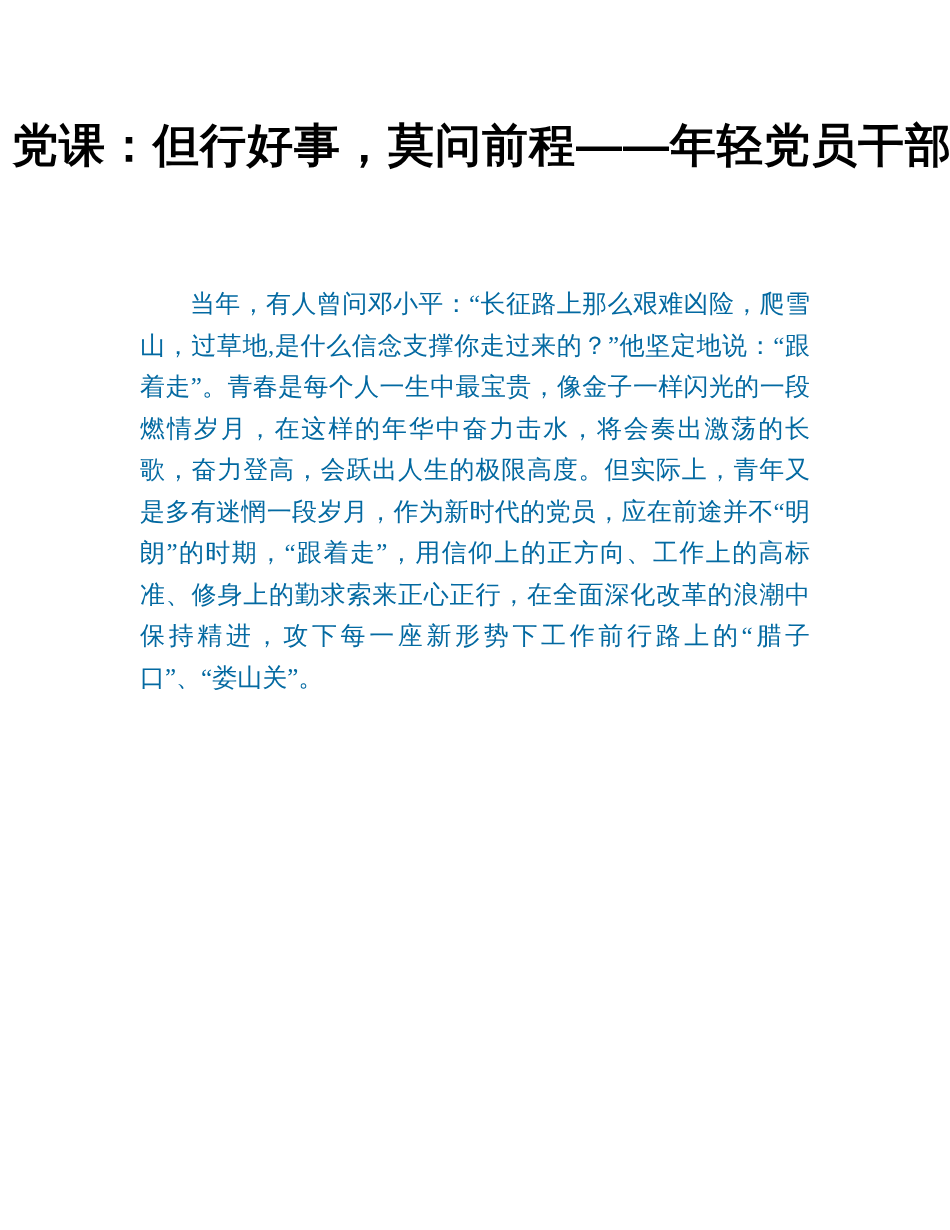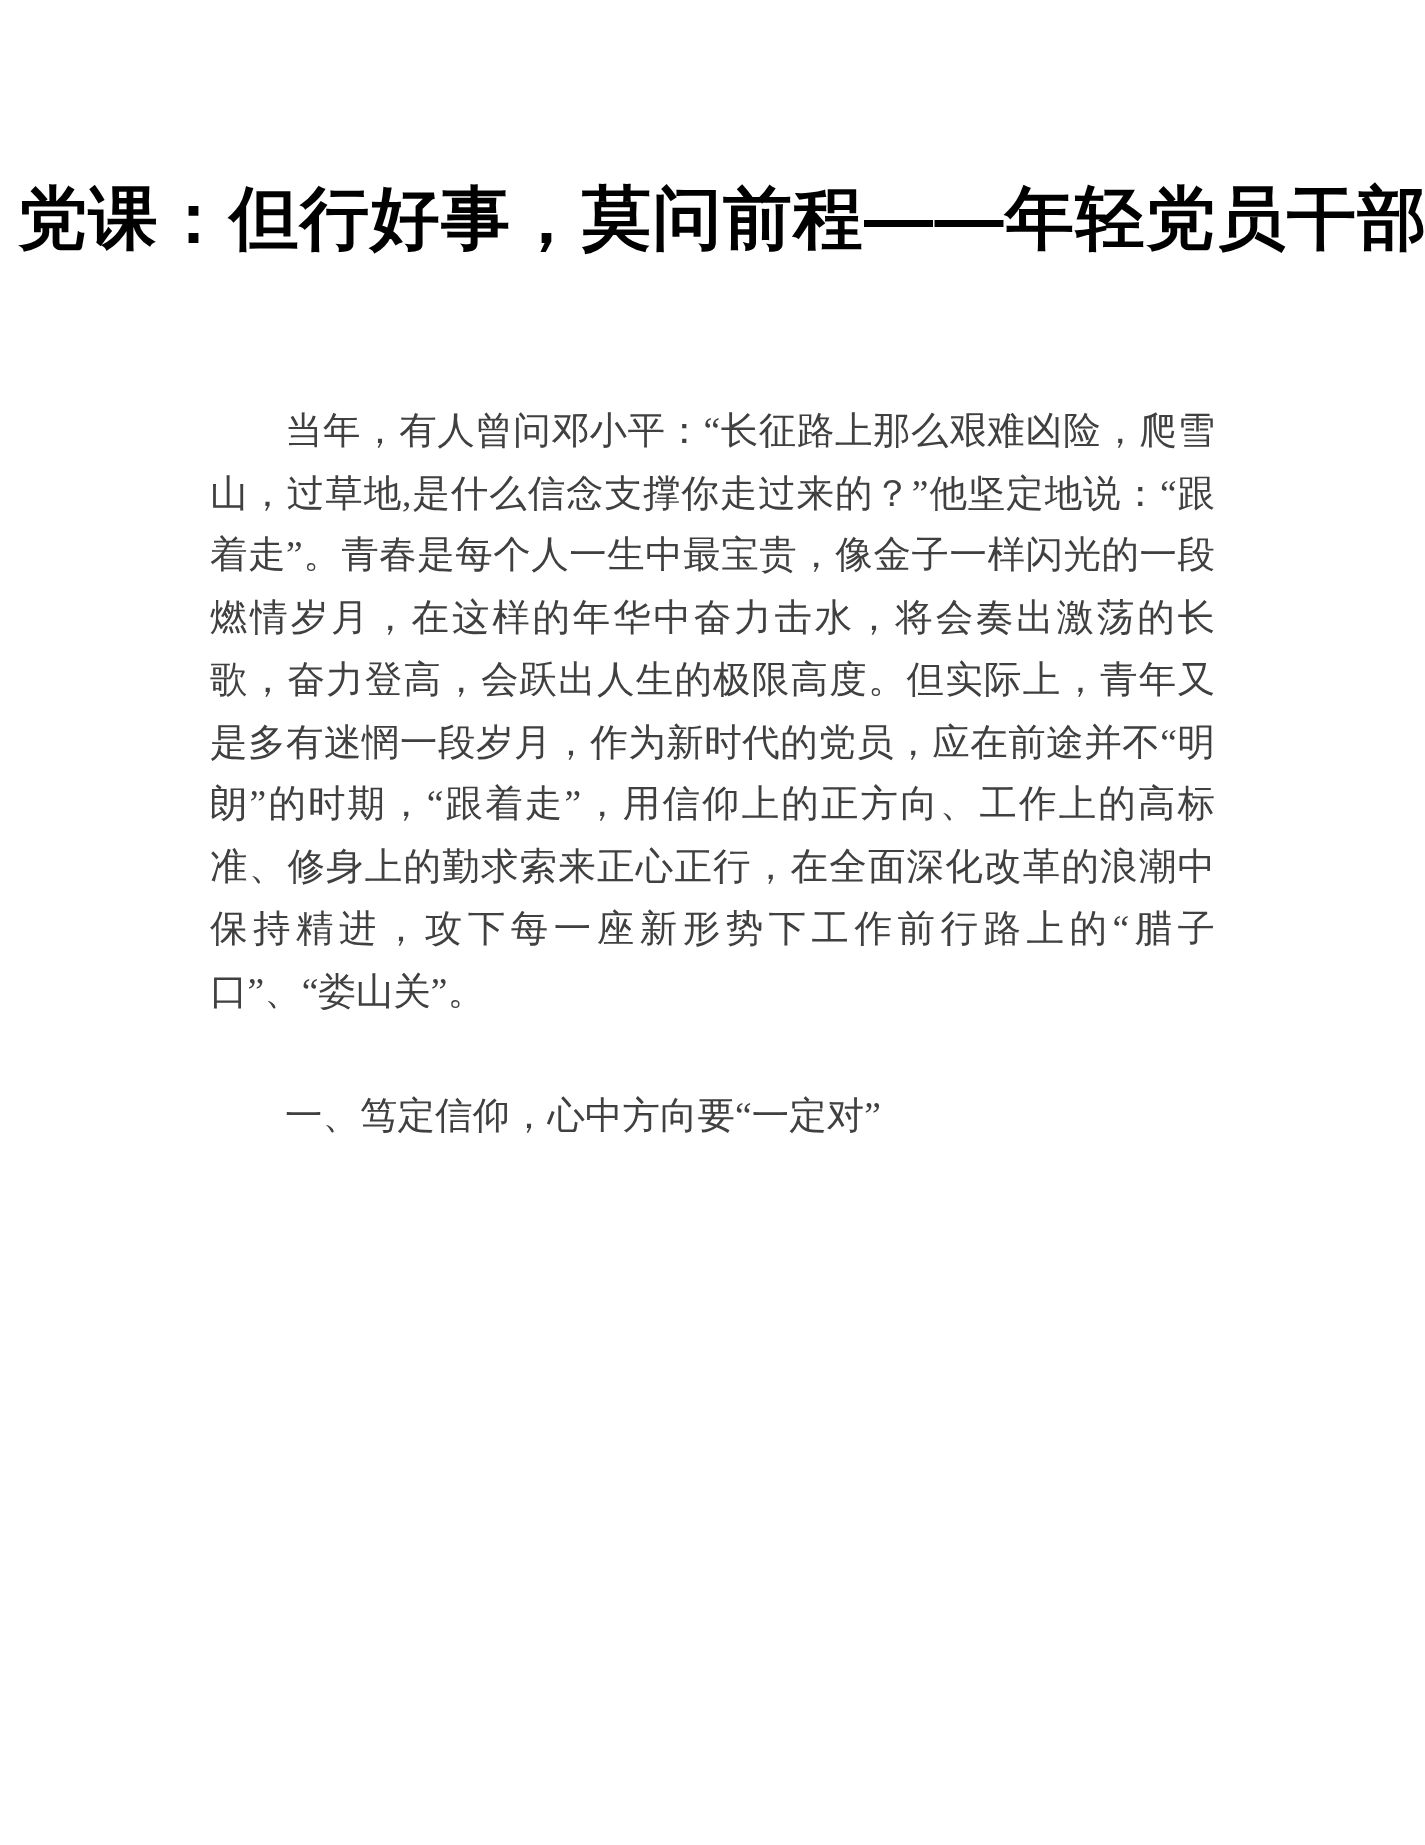--- a/index.html
+++ b/index.html
@@ -27,26 +27,26 @@
     line-height: 47px;
     color: #000000;
     letter-spacing: 1px;
   }
   .doc-title .title-line {
     display: block;
   }
   .doc-body {
     position: absolute;
     left: 140px;
-    top: 267px;
+    top: 283px;
     width: 670px;
     font-family: "Liberation Serif", "DejaVu Serif", serif;
     font-size: 25px;
     line-height: 41.5px;
-    color: #404040;
+    color: #0369a1;
     text-align: justify;
   }
   .doc-body p {
     margin: 0;
     padding: 0;
     text-indent: 2em;
   }
   .para-gap {
     margin-top: 41.5px !important;
   }
@@ -55,16 +55,15 @@
 <body>
 
 <div class="page">
 
   <h1 class="doc-title">
     <span class="title-line">党课：但行好事，莫问前程——年轻党员干部</span>
   </h1>
 
   <div class="doc-body">
     <p>当年，有人曾问邓小平：“长征路上那么艰难凶险，爬雪山，过草地,是什么信念支撑你走过来的？”他坚定地说：“跟着走”。青春是每个人一生中最宝贵，像金子一样闪光的一段燃情岁月，在这样的年华中奋力击水，将会奏出激荡的长歌，奋力登高，会跃出人生的极限高度。但实际上，青年又是多有迷惘一段岁月，作为新时代的党员，应在前途并不“明朗”的时期，“跟着走”，用信仰上的正方向、工作上的高标准、修身上的勤求索来正心正行，在全面深化改革的浪潮中保持精进，攻下每一座新形势下工作前行路上的“腊子口”、“娄山关”。</p>
-    <p class="para-gap">一、笃定信仰，心中方向要“一定对”</p>
   </div>
 
 </div>
 
 </body></html>

